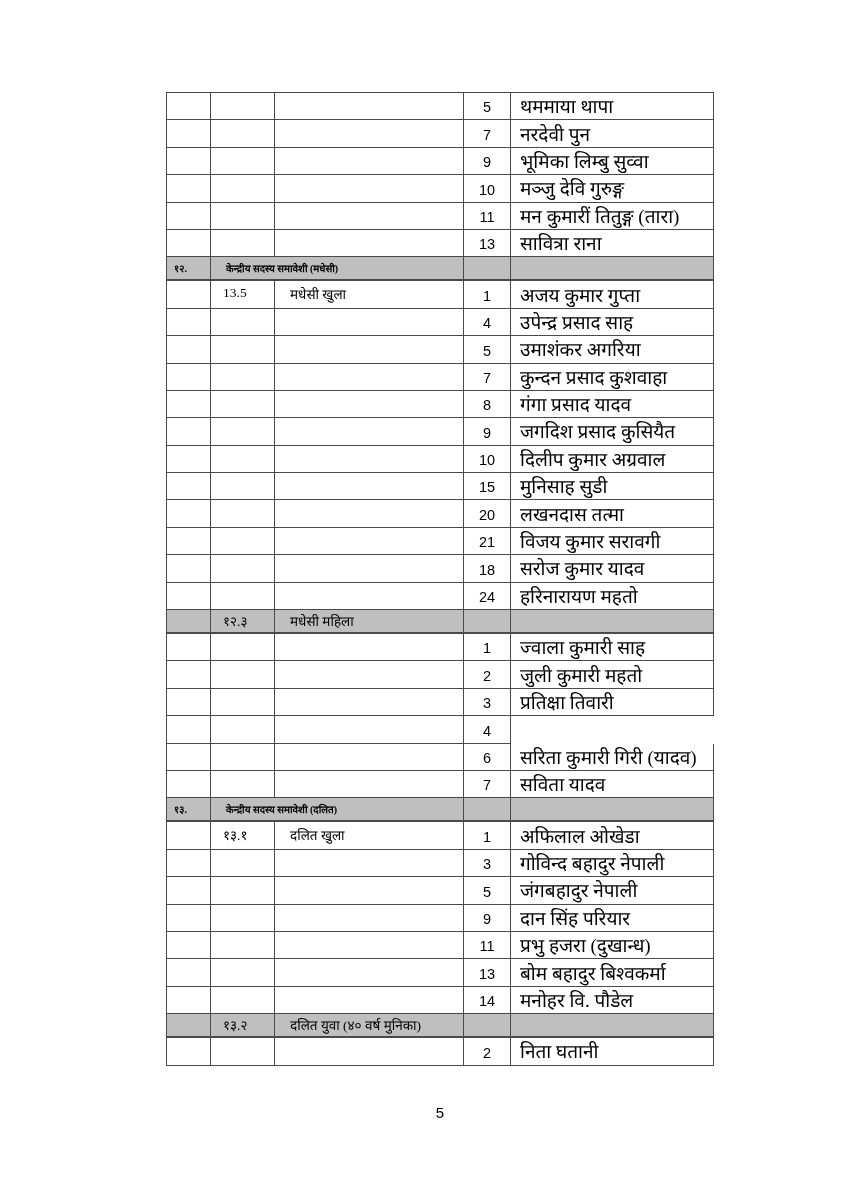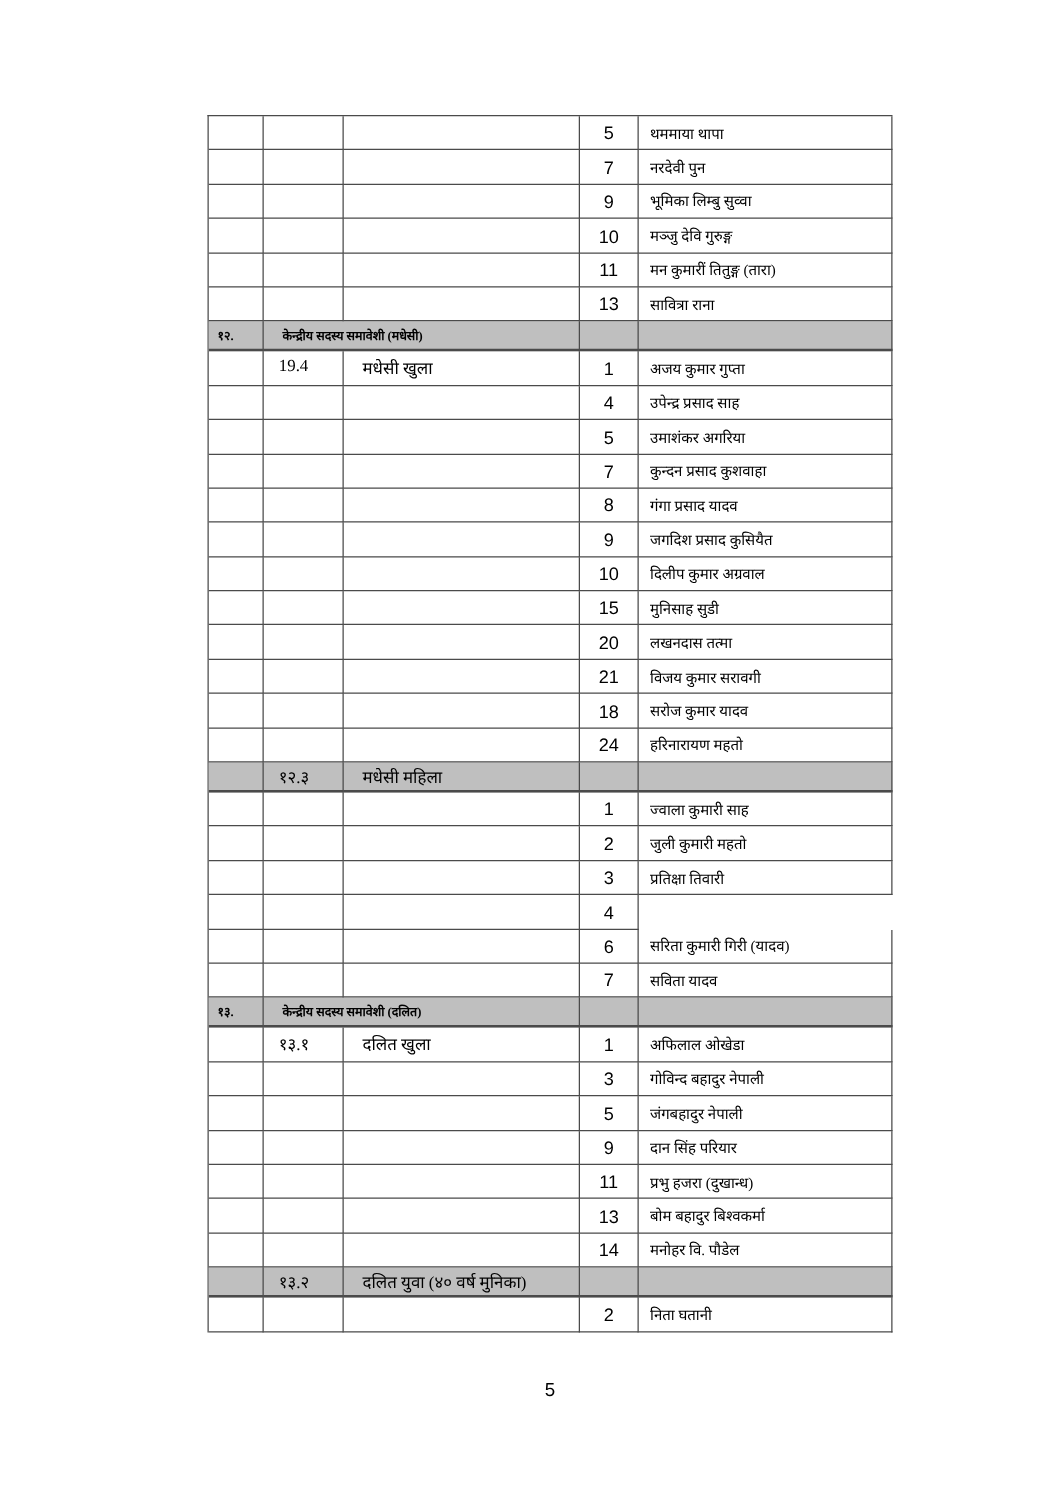--- a/index.html
+++ b/index.html
@@ -45,21 +45,21 @@
   .c4{width:47px;justify-content:center;}
   .c5{width:203px;padding-left:9px;}
   .c1,.c2,.c3,.c23{font-size:13.5px;}
   .bold{font-weight:bold;font-size:10px;}
   .num{
     font-family:"Liberation Sans",sans-serif;
     font-size:14.5px;
     align-items:flex-end;
     padding-bottom:4px;
   }
-  .name{font-size:12px;}
+  .name{font-size:19px;}
   .row.subsection_inline .c2,
   .row.subsection_inline .c3{align-items:flex-start;padding-top:4px;}
   .page-number{
     position:absolute;
     left:166px;top:1104px;
     width:548px;
     text-align:center;
     font-family:"Liberation Sans",sans-serif;
     font-size:15px;
     color:var(--text);
@@ -113,21 +113,21 @@
         <div class="cell c5 name">सावित्रा राना</div>
       </div>
       <div class="row section">
         <div class="cell c1 bold">१२.</div>
         <div class="cell c23 bold">केन्द्रीय सदस्य समावेशी (मधेसी)</div>
         <div class="cell c4"></div>
         <div class="cell c5"></div>
       </div>
       <div class="row subsection_inline">
         <div class="cell c1"></div>
-        <div class="cell c2">19.4</div>
+        <div class="cell c2">13.5</div>
         <div class="cell c3">मधेसी खुला</div>
         <div class="cell c4 num">1</div>
         <div class="cell c5 name">अजय कुमार गुप्ता</div>
       </div>
       <div class="row entry">
         <div class="cell c1"></div>
         <div class="cell c2"></div>
         <div class="cell c3"></div>
         <div class="cell c4 num">4</div>
         <div class="cell c5 name">उपेन्द्र प्रसाद साह</div>

